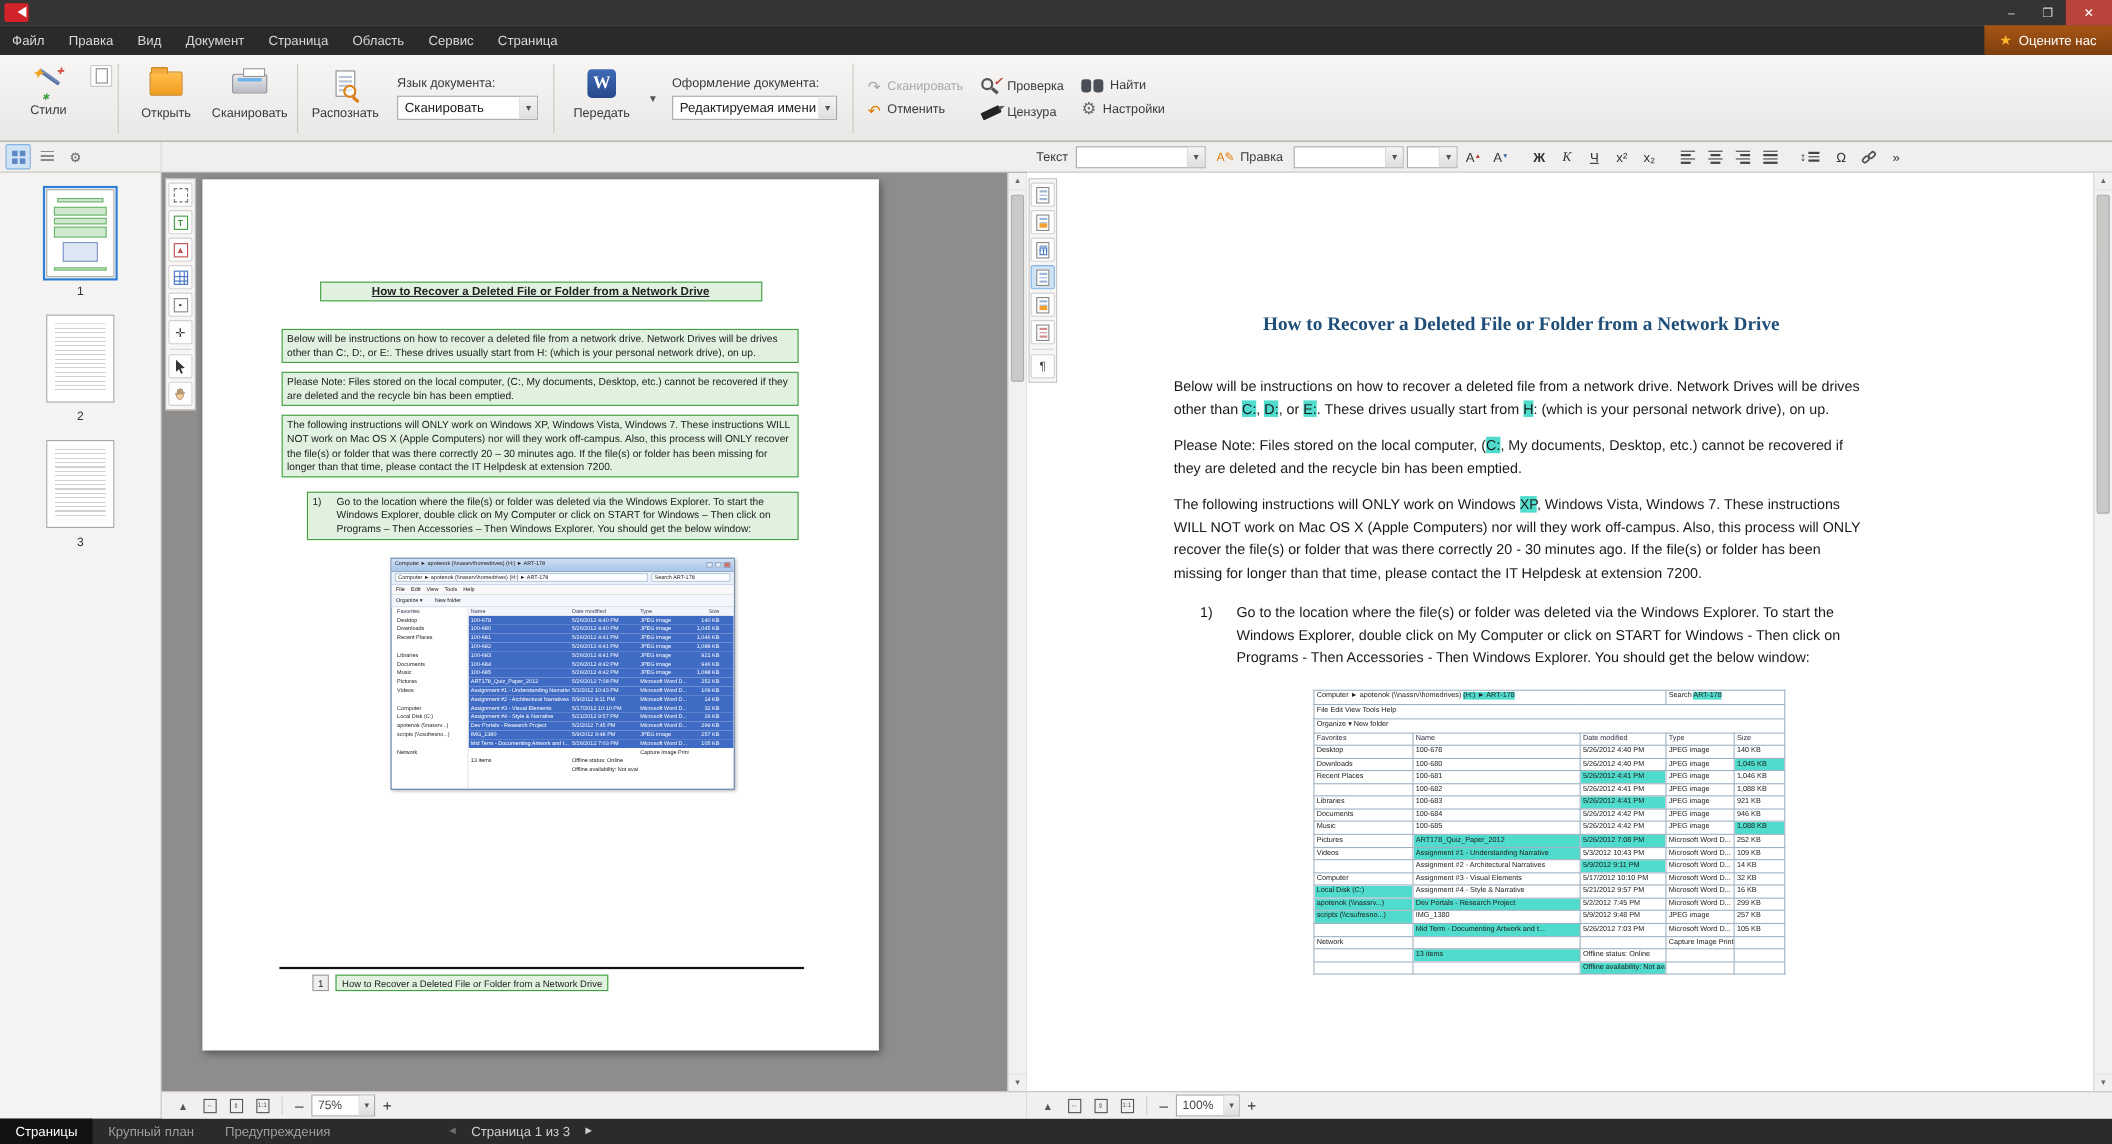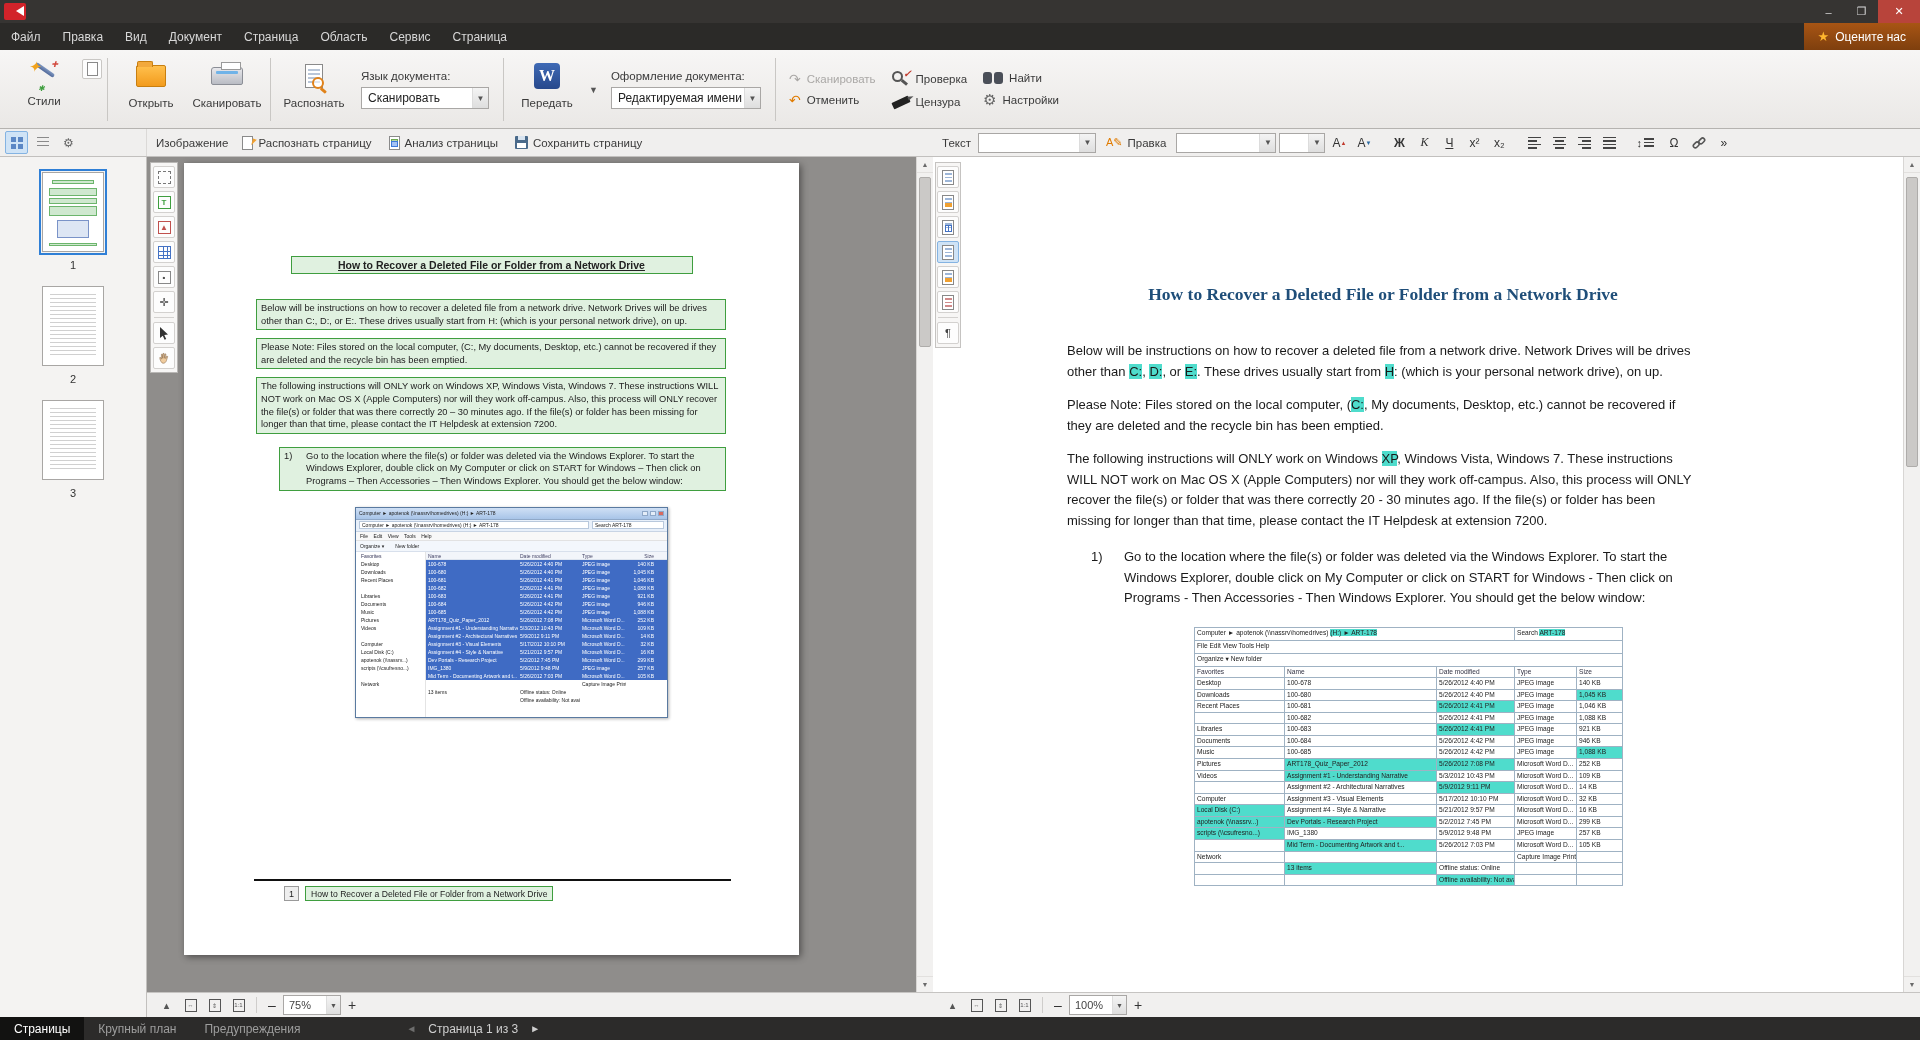--- a/index.html
+++ b/index.html
@@ -346,35 +346,20 @@
       <div class="fb-ibtn active">
           <span class="grid-ico"></span>
         </div>
       <div class="fb-ibtn">
           <span class="list-ico"></span>
         </div>
       <div class="fb-ibtn">
           <span class="gear" style="font-size:12px">⚙</span>
         </div>
     </div>
-    <div class="fb-sec fb-image">
-      <span class="fb-label">Изображение</span>
-      <div class="fb-btn">
-        <span class="minipage flash"></span>
-        <span>Распознать страницу</span>
-      </div>
-      <div class="fb-btn">
-        <span class="minipage blocks"></span>
-        <span>Анализ страницы</span>
-      </div>
-      <div class="fb-btn">
-        <span class="floppy"></span>
-        <span>Сохранить страницу</span>
-      </div>
-    </div>
     <div class="fb-sec fb-text">
       <span class="fb-label">Текст</span>
       <div class="combo fb" style="width:118px">
         <span></span>
         <span class="arr">▼</span>
       </div>
       <div class="fb-btn">
         <span class="pencil" style="font-size:11px">A✎</span>
         <span>Правка</span>
       </div>

